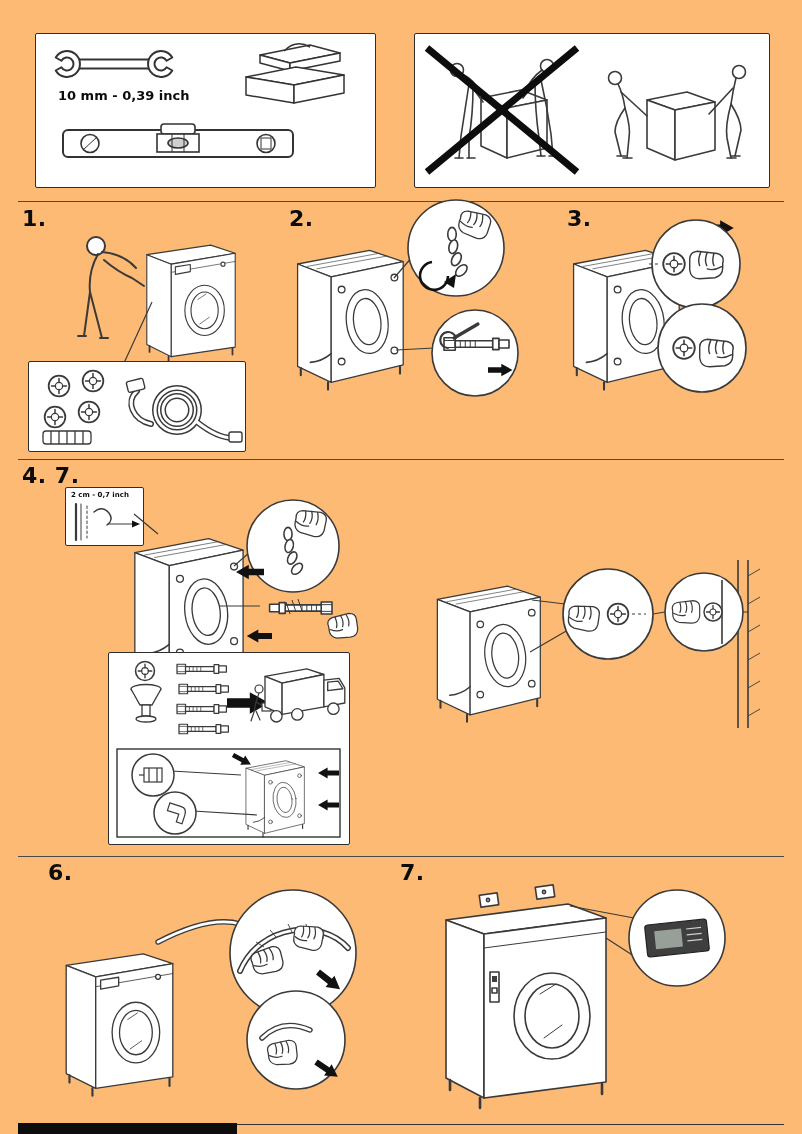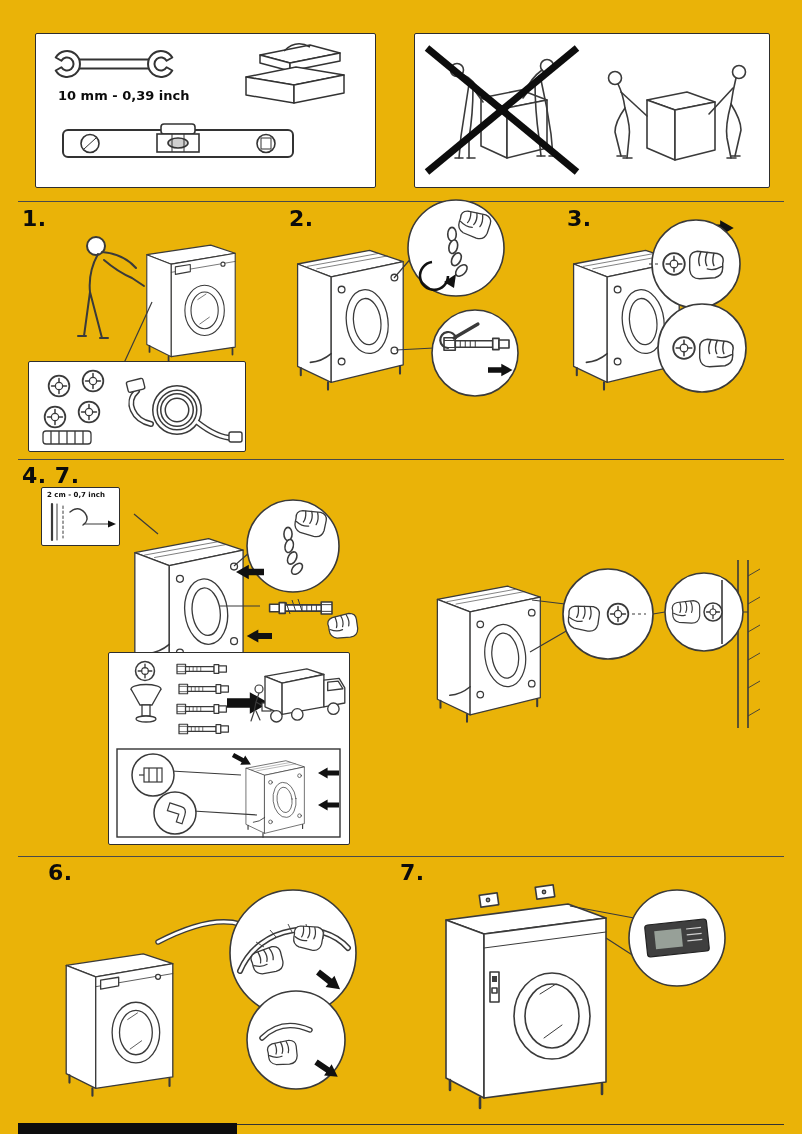--- a/index.html
+++ b/index.html
@@ -1,18 +1,18 @@
 <!DOCTYPE html>
 <html><head>
 <meta charset="utf-8">
 <style>
   * { margin:0; padding:0; box-sizing:border-box; }
   html,body { background:#ffffff; }
   .page {
-    position:relative; width:802px; height:1134px; background:#eab308;
+    position:relative; width:802px; height:1134px; background:#fdba74;
     font-family:"DejaVu Sans","Liberation Sans",sans-serif; color:#111;
     overflow:hidden; margin:0 auto;
   }
   .abs { position:absolute; }
   .panel { border:1.7px solid #2e2e2e; border-radius:2px; background:#fff; }
   .rule { border-top:1.2px solid #4a4a4a; height:0; }
   .step-num { font-weight:bold; font-size:22px; letter-spacing:.5px; color:#0c0c0c; }
   .small-label { font-weight:bold; font-size:13px; color:#0c0c0c; }
   .tiny-label { font-weight:bold; font-size:7px; color:#0c0c0c; white-space:nowrap; }
   svg { display:block; overflow:visible; }
@@ -250,21 +250,21 @@
     <use href="#hand-fist" transform="translate(164,52) scale(-1.1,1.1)"></use>
     <circle cx="140" cy="152" r="44" fill="#fff" stroke="#3a3a3a" stroke-width="1.6"></circle>
     <use href="#cap-plug" transform="translate(122,152) scale(1.2)"></use>
     <use href="#hand-fist" transform="translate(174,140) scale(-1.1,1.1)"></use>
   </svg>
 
   <div class="abs rule" style="left:18px;top:459px;width:766px"></div>
 
   <div class="abs step-num" style="left:22px;top:463px">4. 7.</div>
 
-  <div class="abs panel" style="left:41px;top:487px;width:79px;height:59px;border-width:1.2px">
+  <div class="abs panel" style="left:65px;top:487px;width:79px;height:59px;border-width:1.2px">
     <div class="abs tiny-label" style="left:5px;top:3px">2 cm - 0,7 inch</div>
     <svg class="abs" style="left:2px;top:14px" width="74" height="42" viewBox="0 0 74 42">
       <g stroke="#3a3a3a" fill="none" stroke-linecap="round">
         <path d="M8,2 V38" stroke-width="2.2"></path>
         <path d="M13,2 V38" stroke-width="1"></path>
         <path d="M19,4 V36" stroke-width="1" stroke-dasharray="2.5,2.5"></path>
         <path d="M26,10 q8,-7 15,1 q5,7 -2,12" stroke-width="1.4"></path>
         <path d="M40,22 H64" stroke-width="1.2"></path>
       </g>
       <polygon points="64,18.5 72,22 64,25.5" fill="#111"></polygon>

